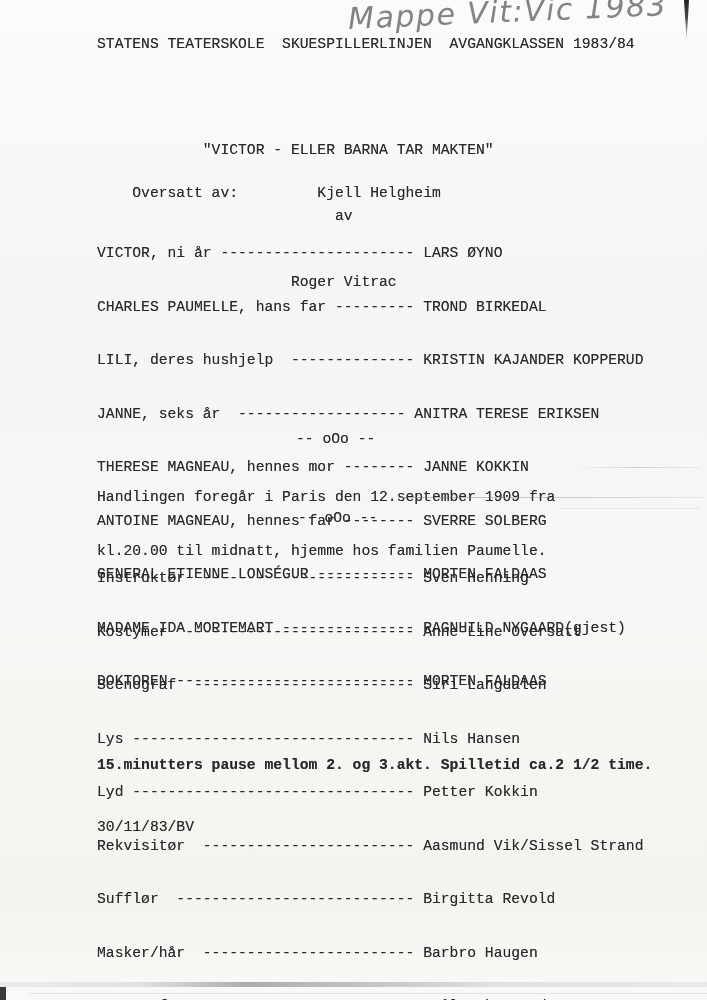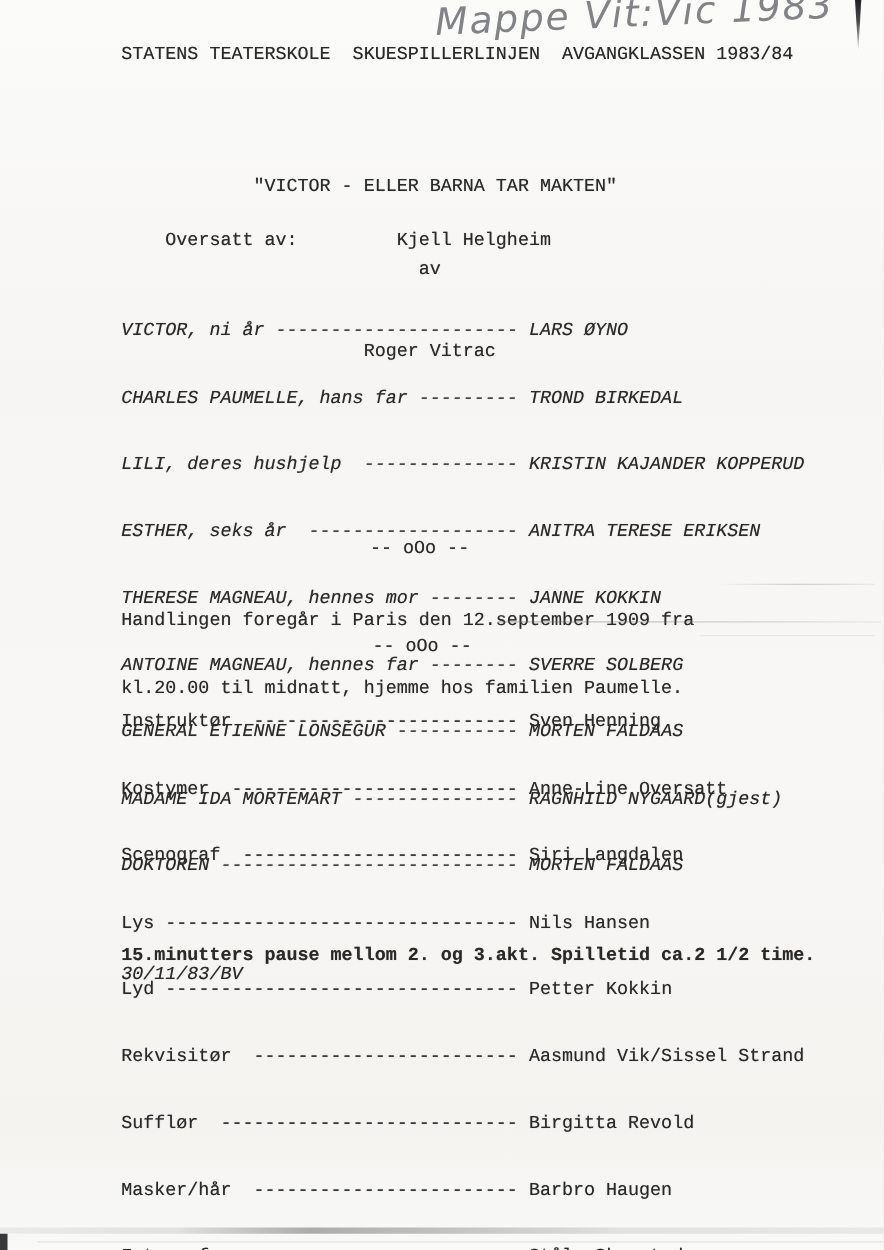--- a/index.html
+++ b/index.html
@@ -21,28 +21,28 @@
     font-size:30px;color:#818386;letter-spacing:1.5px;
     transform:rotate(-2.5deg);white-space:pre;
   }
   #header-line{left:97px;top:36px;}
   #title-block{left:97px;top:95px;line-height:22px;}
   .t-title{margin-left:12ch;}
   .t-av{margin-left:27ch;}
   .t-author{margin-left:22ch;}
   #oversatt-line{left:97px;top:169px;}
   #translator-name{margin-left:9ch;}
-  #cast-list{left:97px;top:223px;font-style:italic;}
+  #cast-list{left:97px;top:211px;}
   #separator-1{left:296px;top:431px;}
   #setting-block{left:97px;top:455px;}
   #setting-block .row{height:21.8px;line-height:21.8px;}
   #separator-2{left:298px;top:510px;}
   #crew-list{left:97px;top:536px;}
   #pause-note{left:97px;top:757px;font-weight:bold;}
-  #date-ref{left:97px;top:772px;font-style:italic;}
+  #date-ref{left:97px;top:819px;}
   
   .crease{position:absolute;height:1px;pointer-events:none;}
   #crease-a{left:575px;top:467px;width:125px;background:linear-gradient(90deg,rgba(130,130,130,0),rgba(130,130,130,0.35),rgba(130,130,130,0.1));}
   #crease-b{left:398px;top:497px;width:307px;background:linear-gradient(90deg,rgba(110,110,110,0.45),rgba(110,110,110,0.3) 60%,rgba(110,110,110,0.1));}
   #crease-c{left:560px;top:508px;width:140px;background:rgba(120,120,120,0.12);}
   #bottom-band{
     position:absolute;left:0;top:982px;width:707px;height:5px;
     background:linear-gradient(90deg,rgba(120,120,120,0.10),rgba(120,120,120,0.18) 20%,rgba(80,80,80,0.45) 35%,rgba(90,90,90,0.30) 55%,rgba(120,120,120,0.18) 70%,rgba(120,120,120,0.12));
     filter:blur(0.5px);
   }
@@ -77,21 +77,21 @@
   </div>
 
   <div id="oversatt-line" class="abs mono">
     <span>Oversatt av:</span><span id="translator-name">Kjell Helgheim</span>
   </div>
 
   <div id="cast-list" class="abs mono">
     <div class="row"><span>VICTOR, ni år</span><span> ----------------------</span><span class="actor">LARS ØYNO</span></div>
     <div class="row"><span>CHARLES PAUMELLE, hans far</span><span> ---------</span><span class="actor">TROND BIRKEDAL</span></div>
     <div class="row"><span>LILI, deres hushjelp</span><span>  --------------</span><span class="actor">KRISTIN KAJANDER KOPPERUD</span></div>
-    <div class="row"><span>ESTHER, seks år</span><span>  -------------------</span><span class="actor">ANITRA TERESE ERIKSEN</span></div>
+    <div class="row"><span>JANNE, seks år</span><span>  -------------------</span><span class="actor">ANITRA TERESE ERIKSEN</span></div>
     <div class="row"><span>THERESE MAGNEAU, hennes mor</span><span> --------</span><span class="actor">JANNE KOKKIN</span></div>
     <div class="row"><span>ANTOINE MAGNEAU, hennes far</span><span> --------</span><span class="actor">SVERRE SOLBERG</span></div>
     <div class="row"><span>GENERAL ETIENNE LONSÉGUR</span><span> -----------</span><span class="actor">MORTEN FALDAAS</span></div>
     <div class="row"><span>MADAME IDA MORTEMART</span><span> ---------------</span><span class="actor">RAGNHILD NYGAARD(gjest)</span></div>
     <div class="row"><span>DOKTOREN</span><span> ---------------------------</span><span class="actor">MORTEN FALDAAS</span></div>
   </div>
 
   <div id="separator-1" class="abs mono">-- oOo --</div>
 
   <div id="setting-block" class="abs mono">

